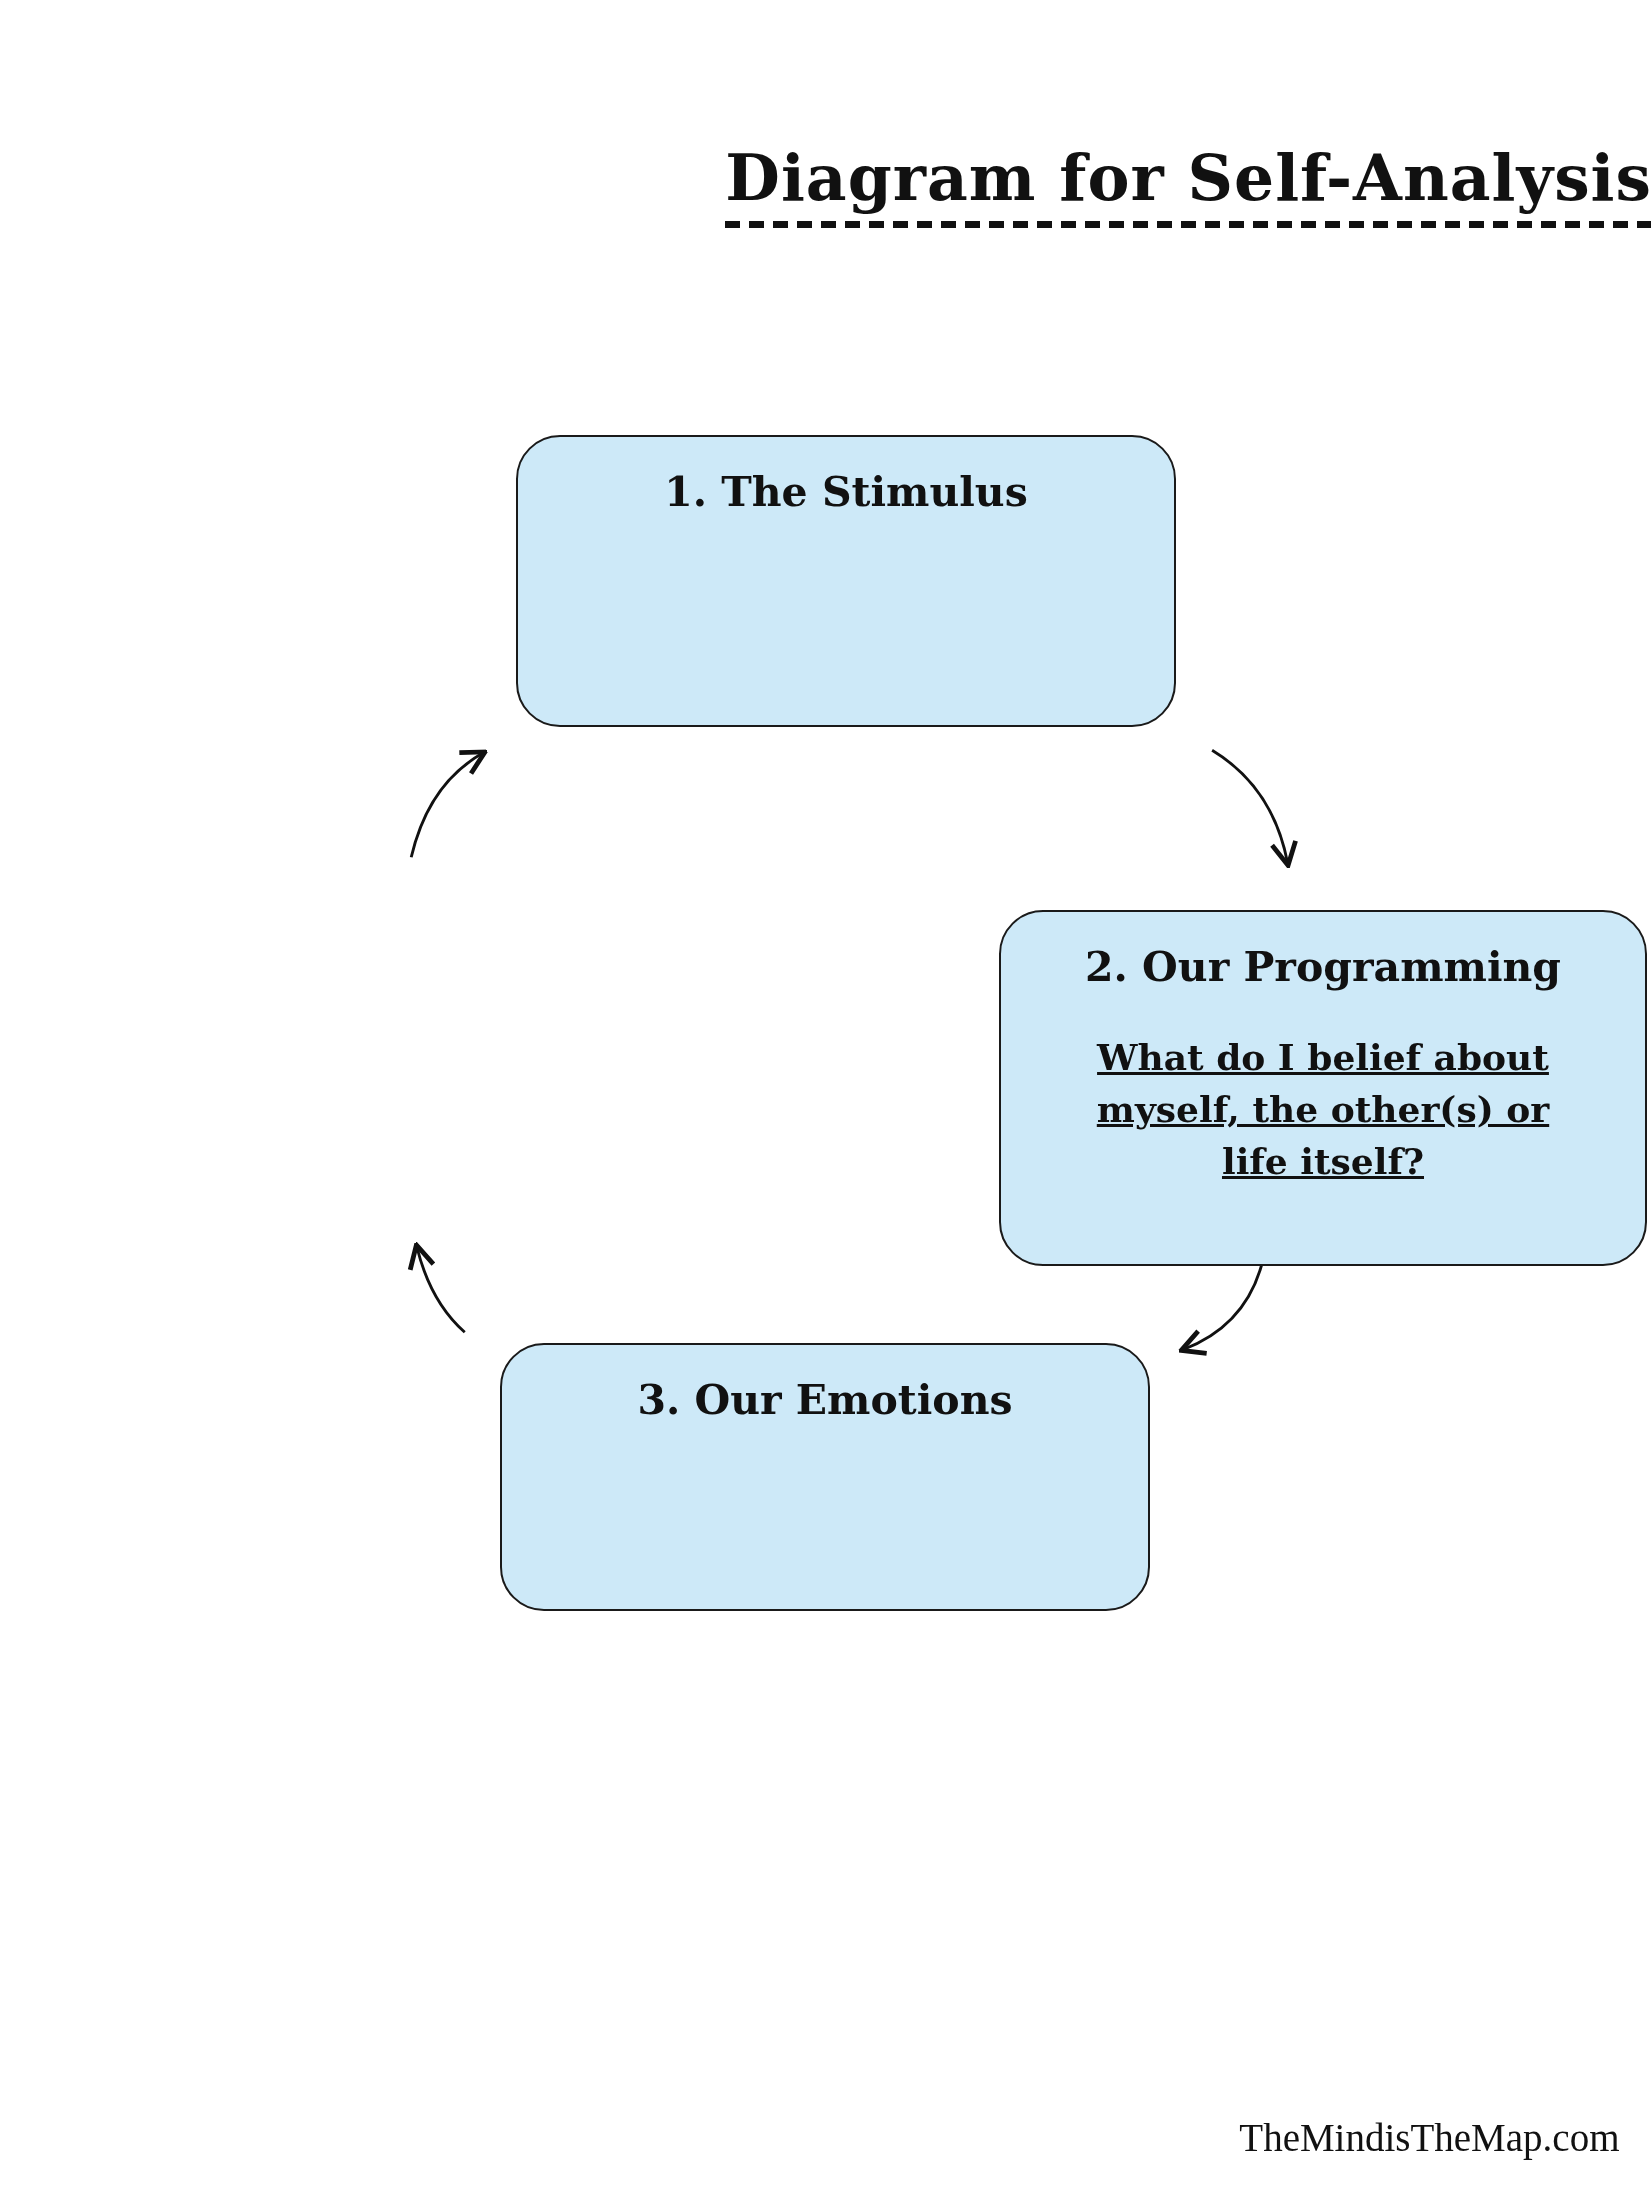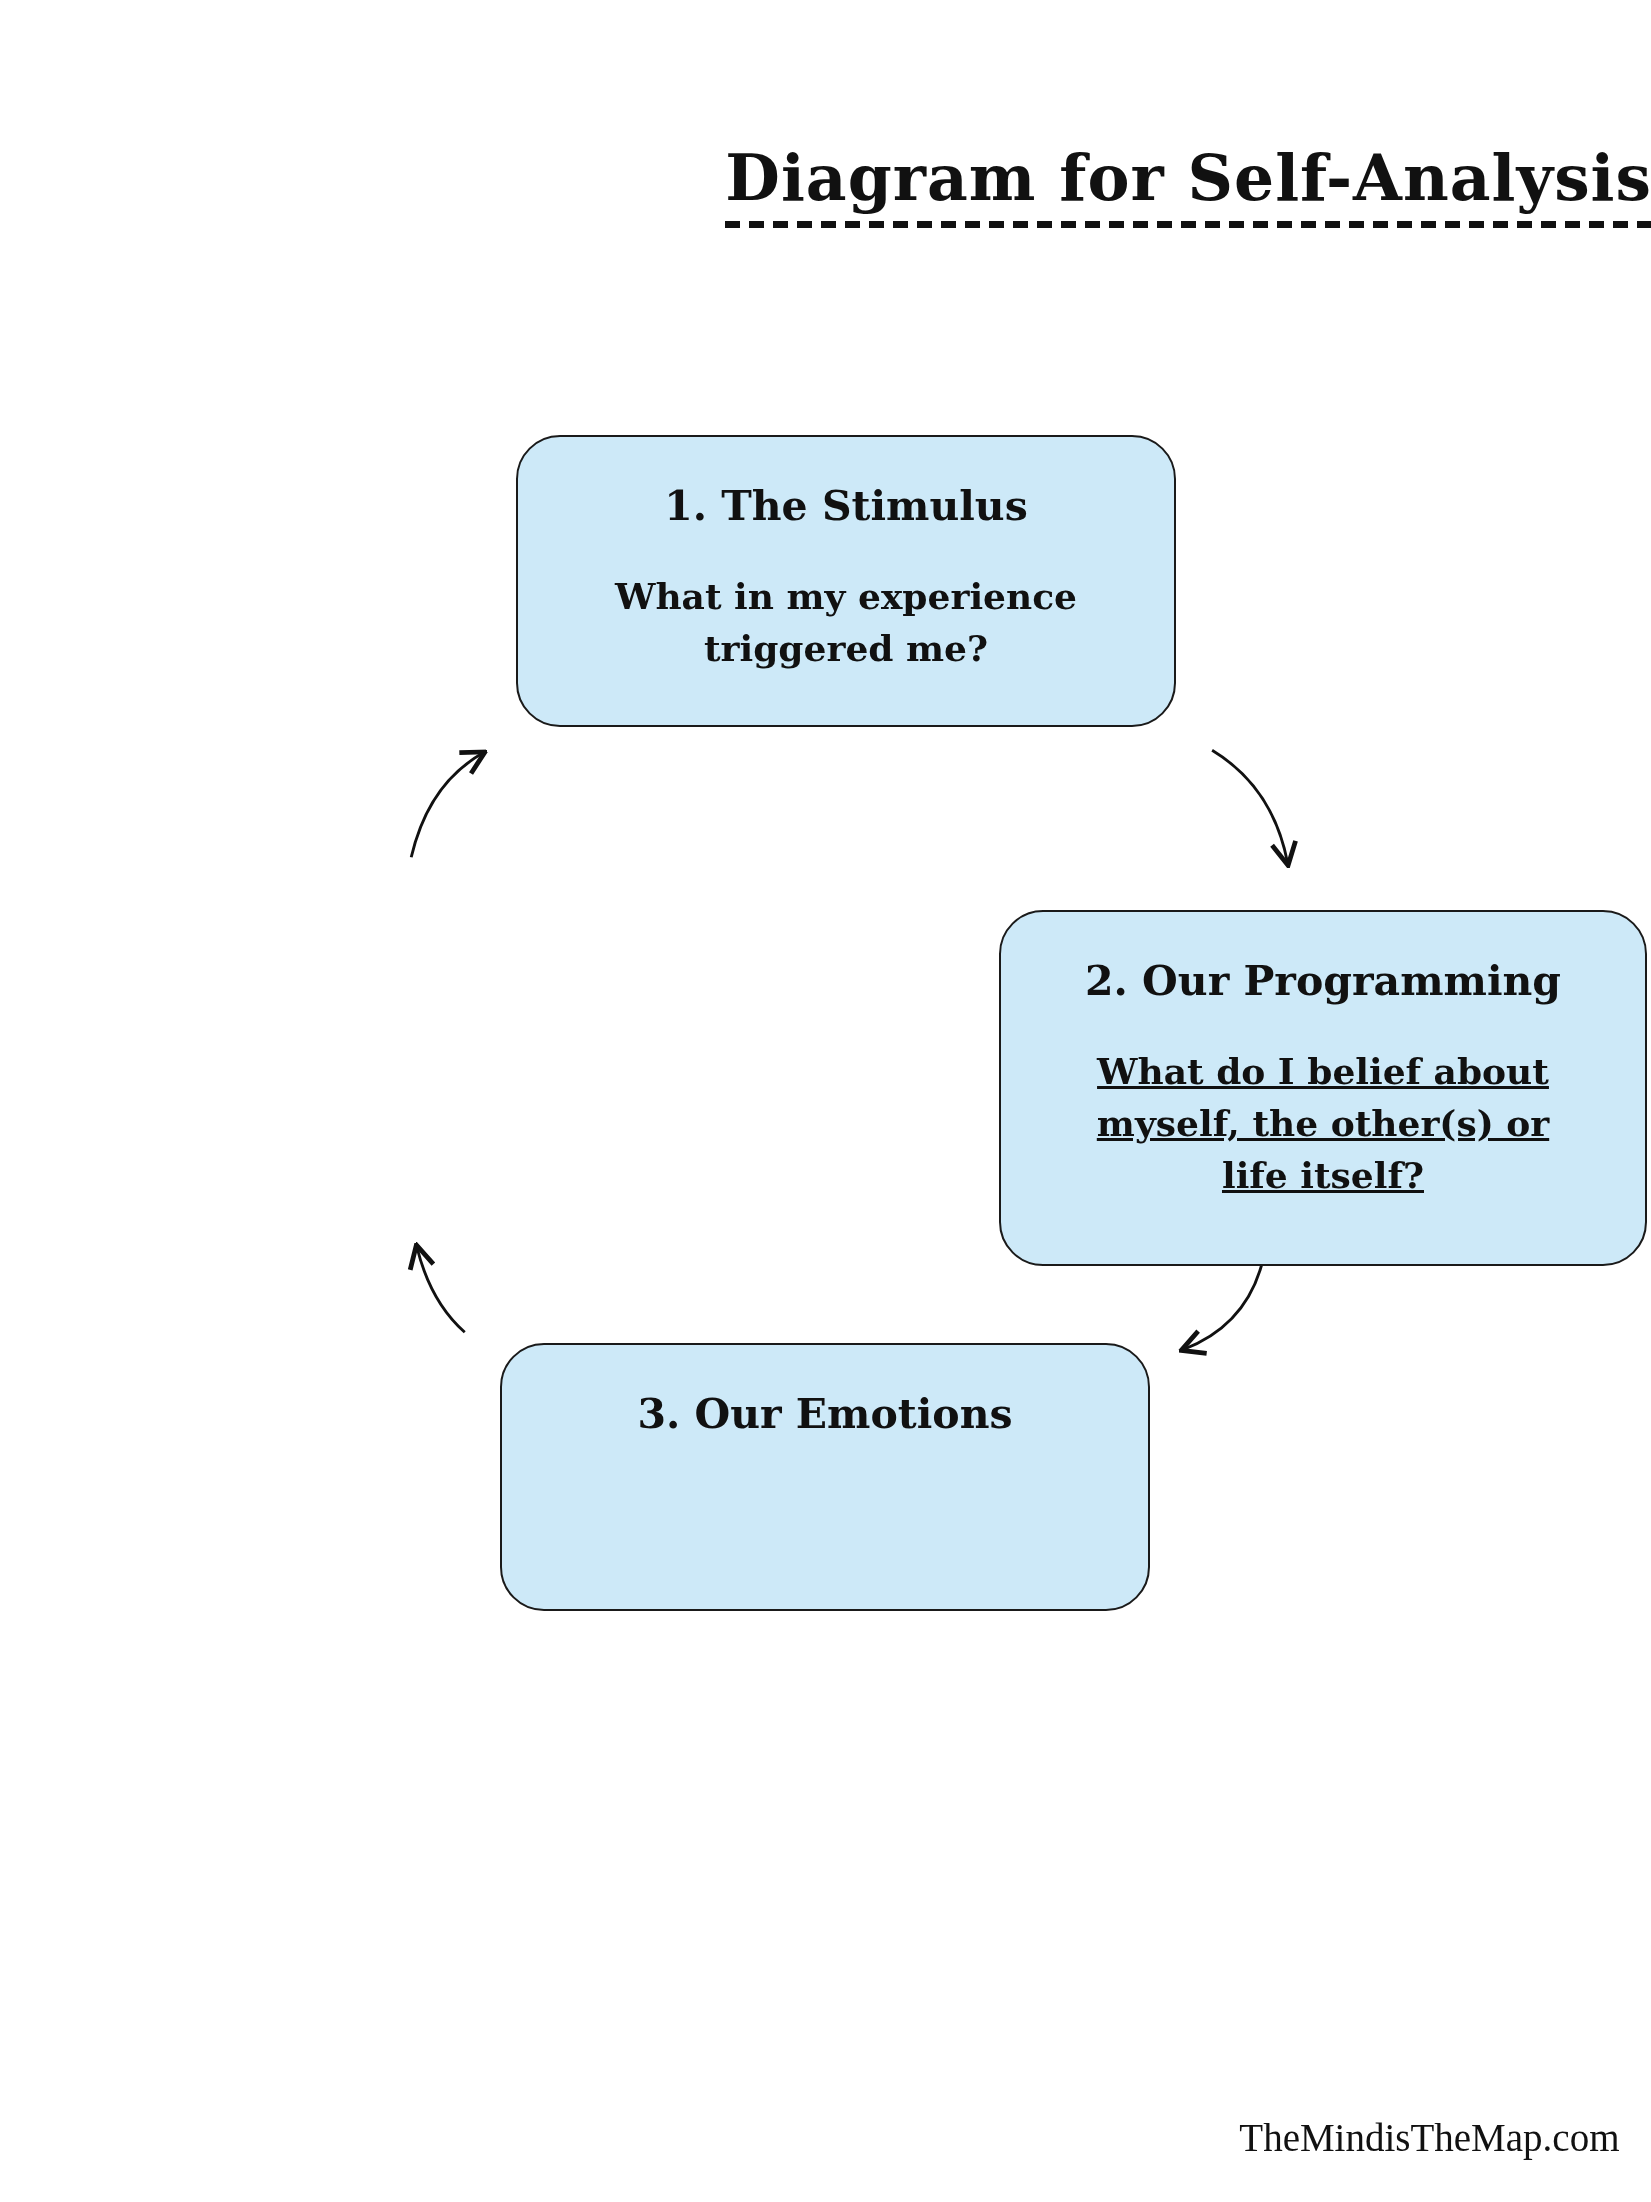--- a/index.html
+++ b/index.html
@@ -41,21 +41,21 @@
   .node {
     position: absolute;
     box-sizing: border-box;
     background: #cde9f8;
     border: 2.4px solid #1a1a1a;
     border-radius: 44px;
     display: flex;
     flex-direction: column;
     align-items: center;
     text-align: center;
-    padding: 45px 38px 29px 38px;
+    padding: 31px 38px 29px 38px;
   }
   .node-title {
     font-size: 41px;
     font-weight: 800;
     margin-bottom: 40px;
     white-space: nowrap;
   }
   .node-body {
     font-size: 36px;
     font-weight: 700;
@@ -105,21 +105,20 @@
       </marker>
     </defs>
     <path d="M 430 897 Q 448 820 505 788" fill="none" stroke="#111111" stroke-width="3" marker-end="url(#arrowhead)"></path>
     <path d="M 1268 785 Q 1332 824 1347 903" fill="none" stroke="#111111" stroke-width="3" marker-end="url(#arrowhead)"></path>
     <path d="M 1322 1315 Q 1306 1386 1238 1412" fill="none" stroke="#111111" stroke-width="3" marker-end="url(#arrowhead)"></path>
     <path d="M 486 1394 Q 450 1362 436 1305" fill="none" stroke="#111111" stroke-width="3" marker-end="url(#arrowhead)"></path>
   </svg>
 
   <div class="node node-stimulus">
     <div class="node-title">1. The Stimulus</div>
-    <div class="node-body">What in my experience triggered me?</div>
   </div>
 
   <div class="node node-programming">
     <div class="node-title">2. Our Programming</div>
     <div class="node-body">What do I belief about myself, the other(s) or life itself?</div>
   </div>
 
 
   <div class="node node-emotions">
     <div class="node-title">3. Our Emotions</div>

